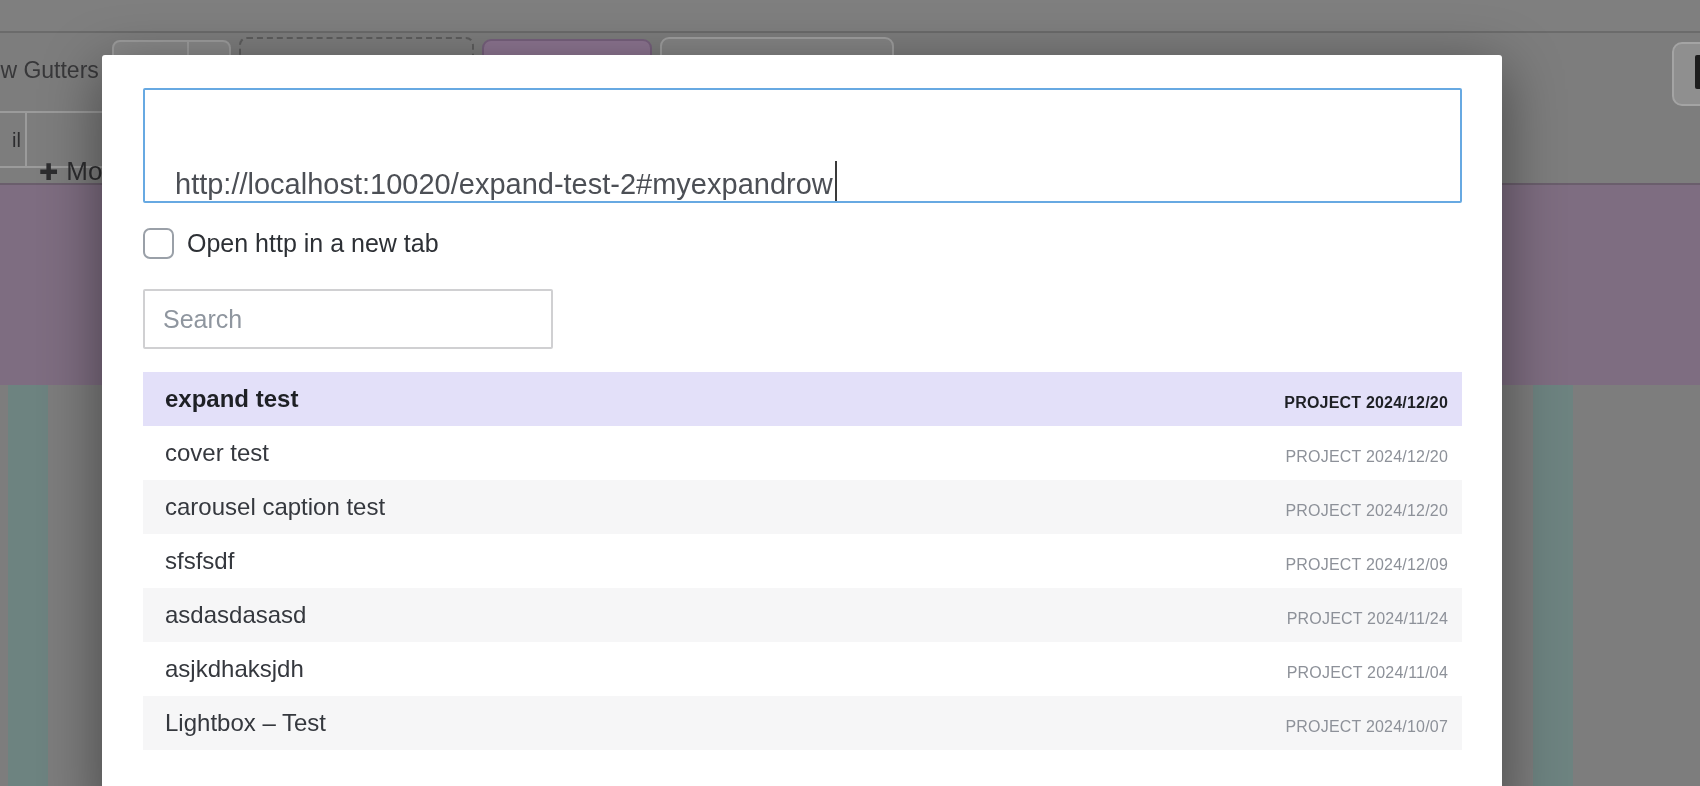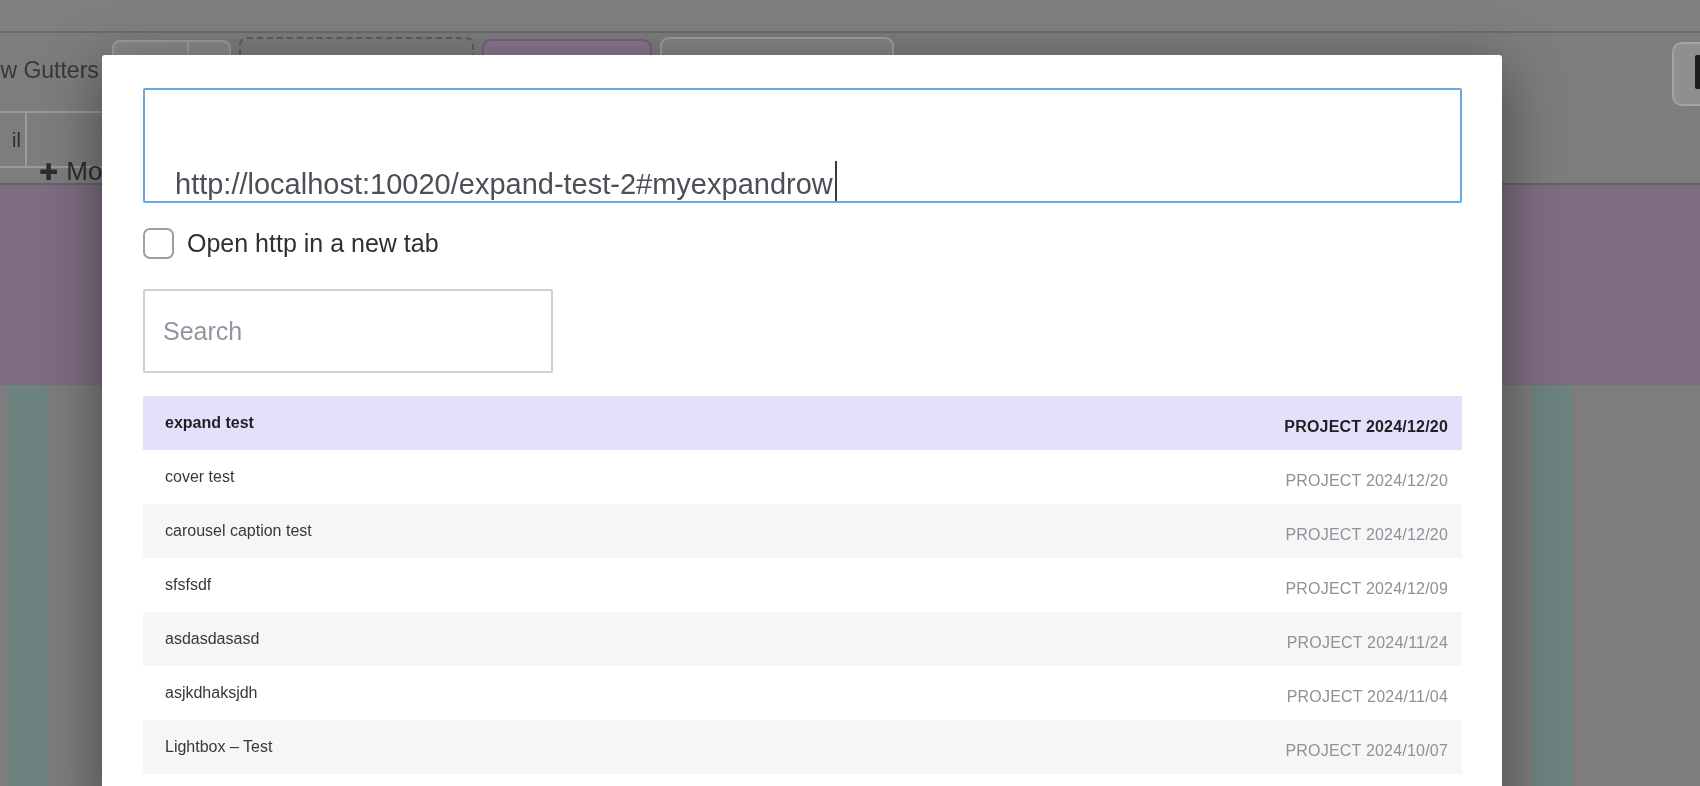--- a/index.html
+++ b/index.html
@@ -36,30 +36,30 @@
   .modal-body{padding:0 40px 0 41px;}
 
   .url-input{margin-top:33px;height:115px;box-sizing:border-box;border:2px solid #67a9e2;border-radius:2px;
              display:flex;align-items:flex-end;padding-left:30px;font-size:29px;color:#4c4f55;white-space:nowrap;overflow:hidden;}
   .caret{display:inline-block;width:2px;height:40px;background:#3a3a3a;margin-left:2px;}
 
   .checkbox-row{margin-top:25px;display:flex;align-items:center;}
   .checkbox{width:31px;height:31px;box-sizing:border-box;border:2px solid #9aa0a8;border-radius:7px;background:#fff;flex:none;cursor:pointer;}
   .checkbox-label{margin-left:13px;font-size:25px;color:#2d3035;}
 
-  .search-input{margin-top:30px;display:block;width:410px;height:84px;box-sizing:border-box;border:2px solid #d0d0d2;border-radius:2px;
+  .search-input{margin-top:30px;display:block;width:410px;height:60px;box-sizing:border-box;border:2px solid #d0d0d2;border-radius:2px;
                 padding:0 0 0 18px;font-size:25px;color:#41454b;font-family:"Liberation Sans",sans-serif;outline:none;}
   .search-input::placeholder{color:#8f969f;opacity:1;}
 
   .result-list{margin-top:23px;}
   .result-row{height:54px;display:flex;align-items:center;justify-content:space-between;
               padding:0 14px 0 22px;background:#ffffff;cursor:pointer;}
   .result-row.odd{background:#f6f6f7;}
   .result-row.selected{background:#e3e0f9;}
-  .row-title{font-size:16px;color:#35383e;}
+  .row-title{font-size:24px;color:#35383e;}
   .row-meta{font-size:16px;color:#8d9199;letter-spacing:.2px;white-space:nowrap;margin-top:8px;}
   .result-row.selected .row-title{color:#1e2025;font-weight:700;}
   .result-row.selected .row-meta{color:#1e2025;font-weight:700;}
 </style>
 </head>
 <body>
 
 <div class="page">
 
   <div class="topbar"></div>

